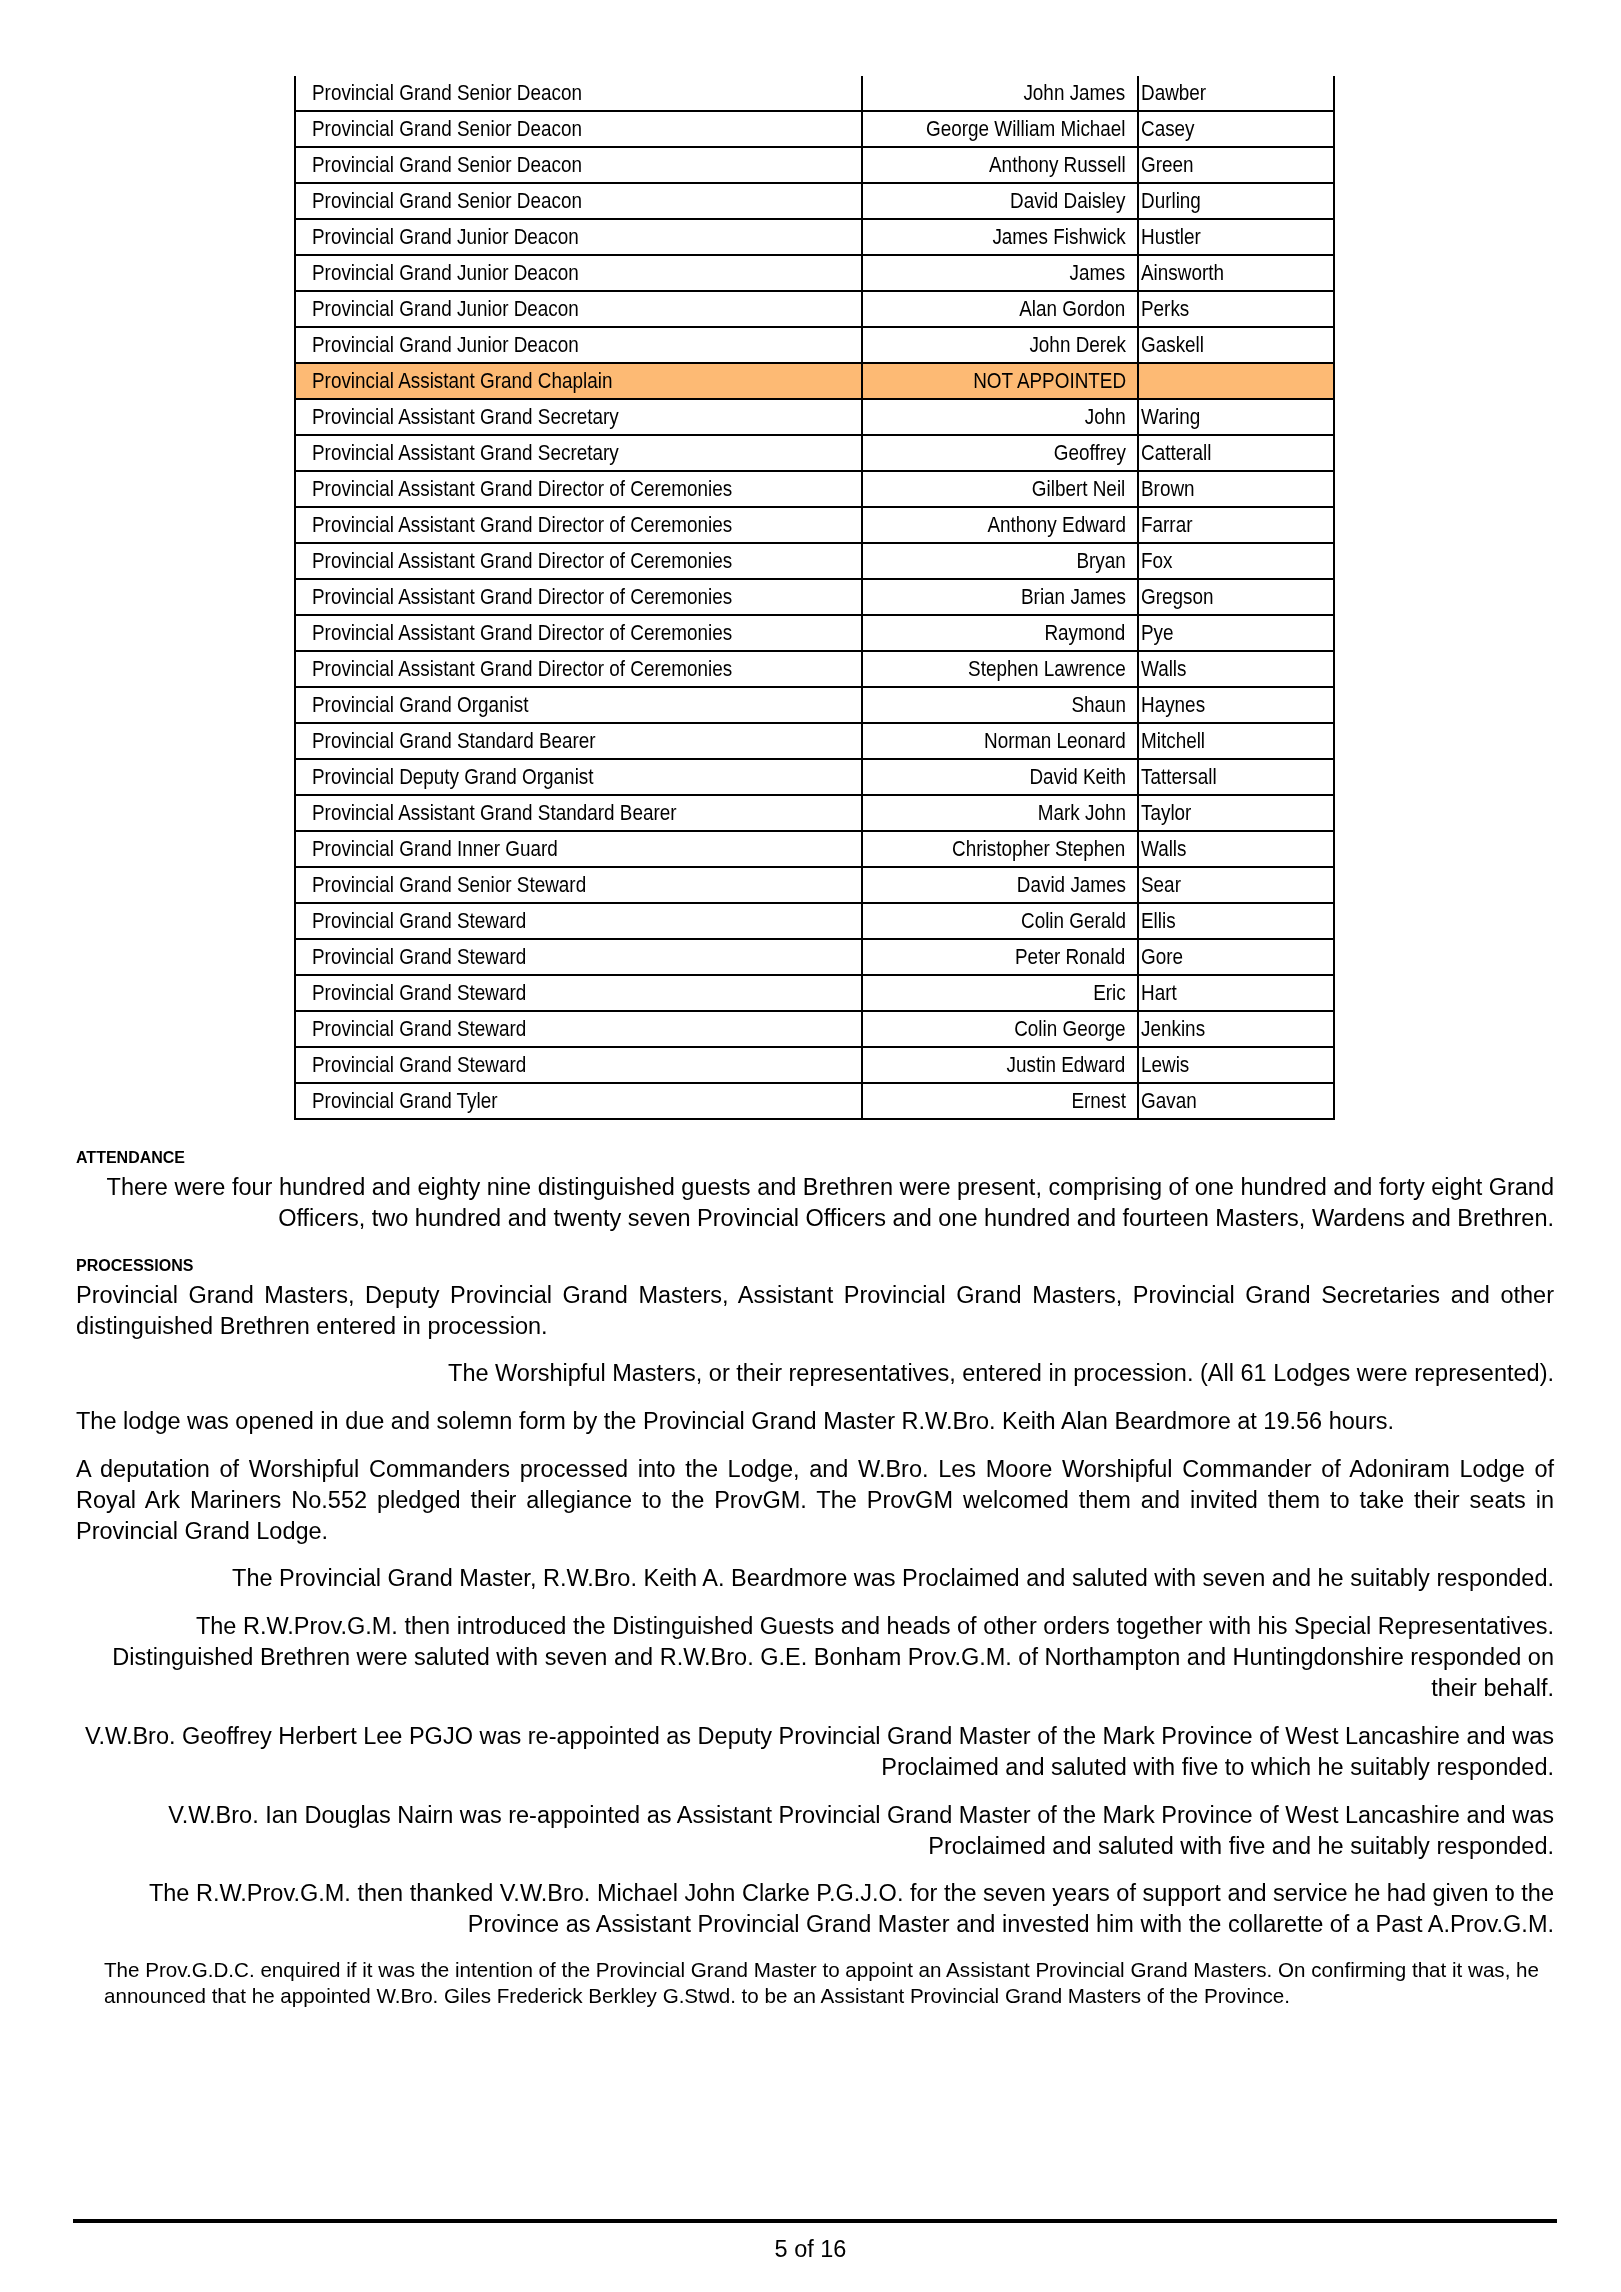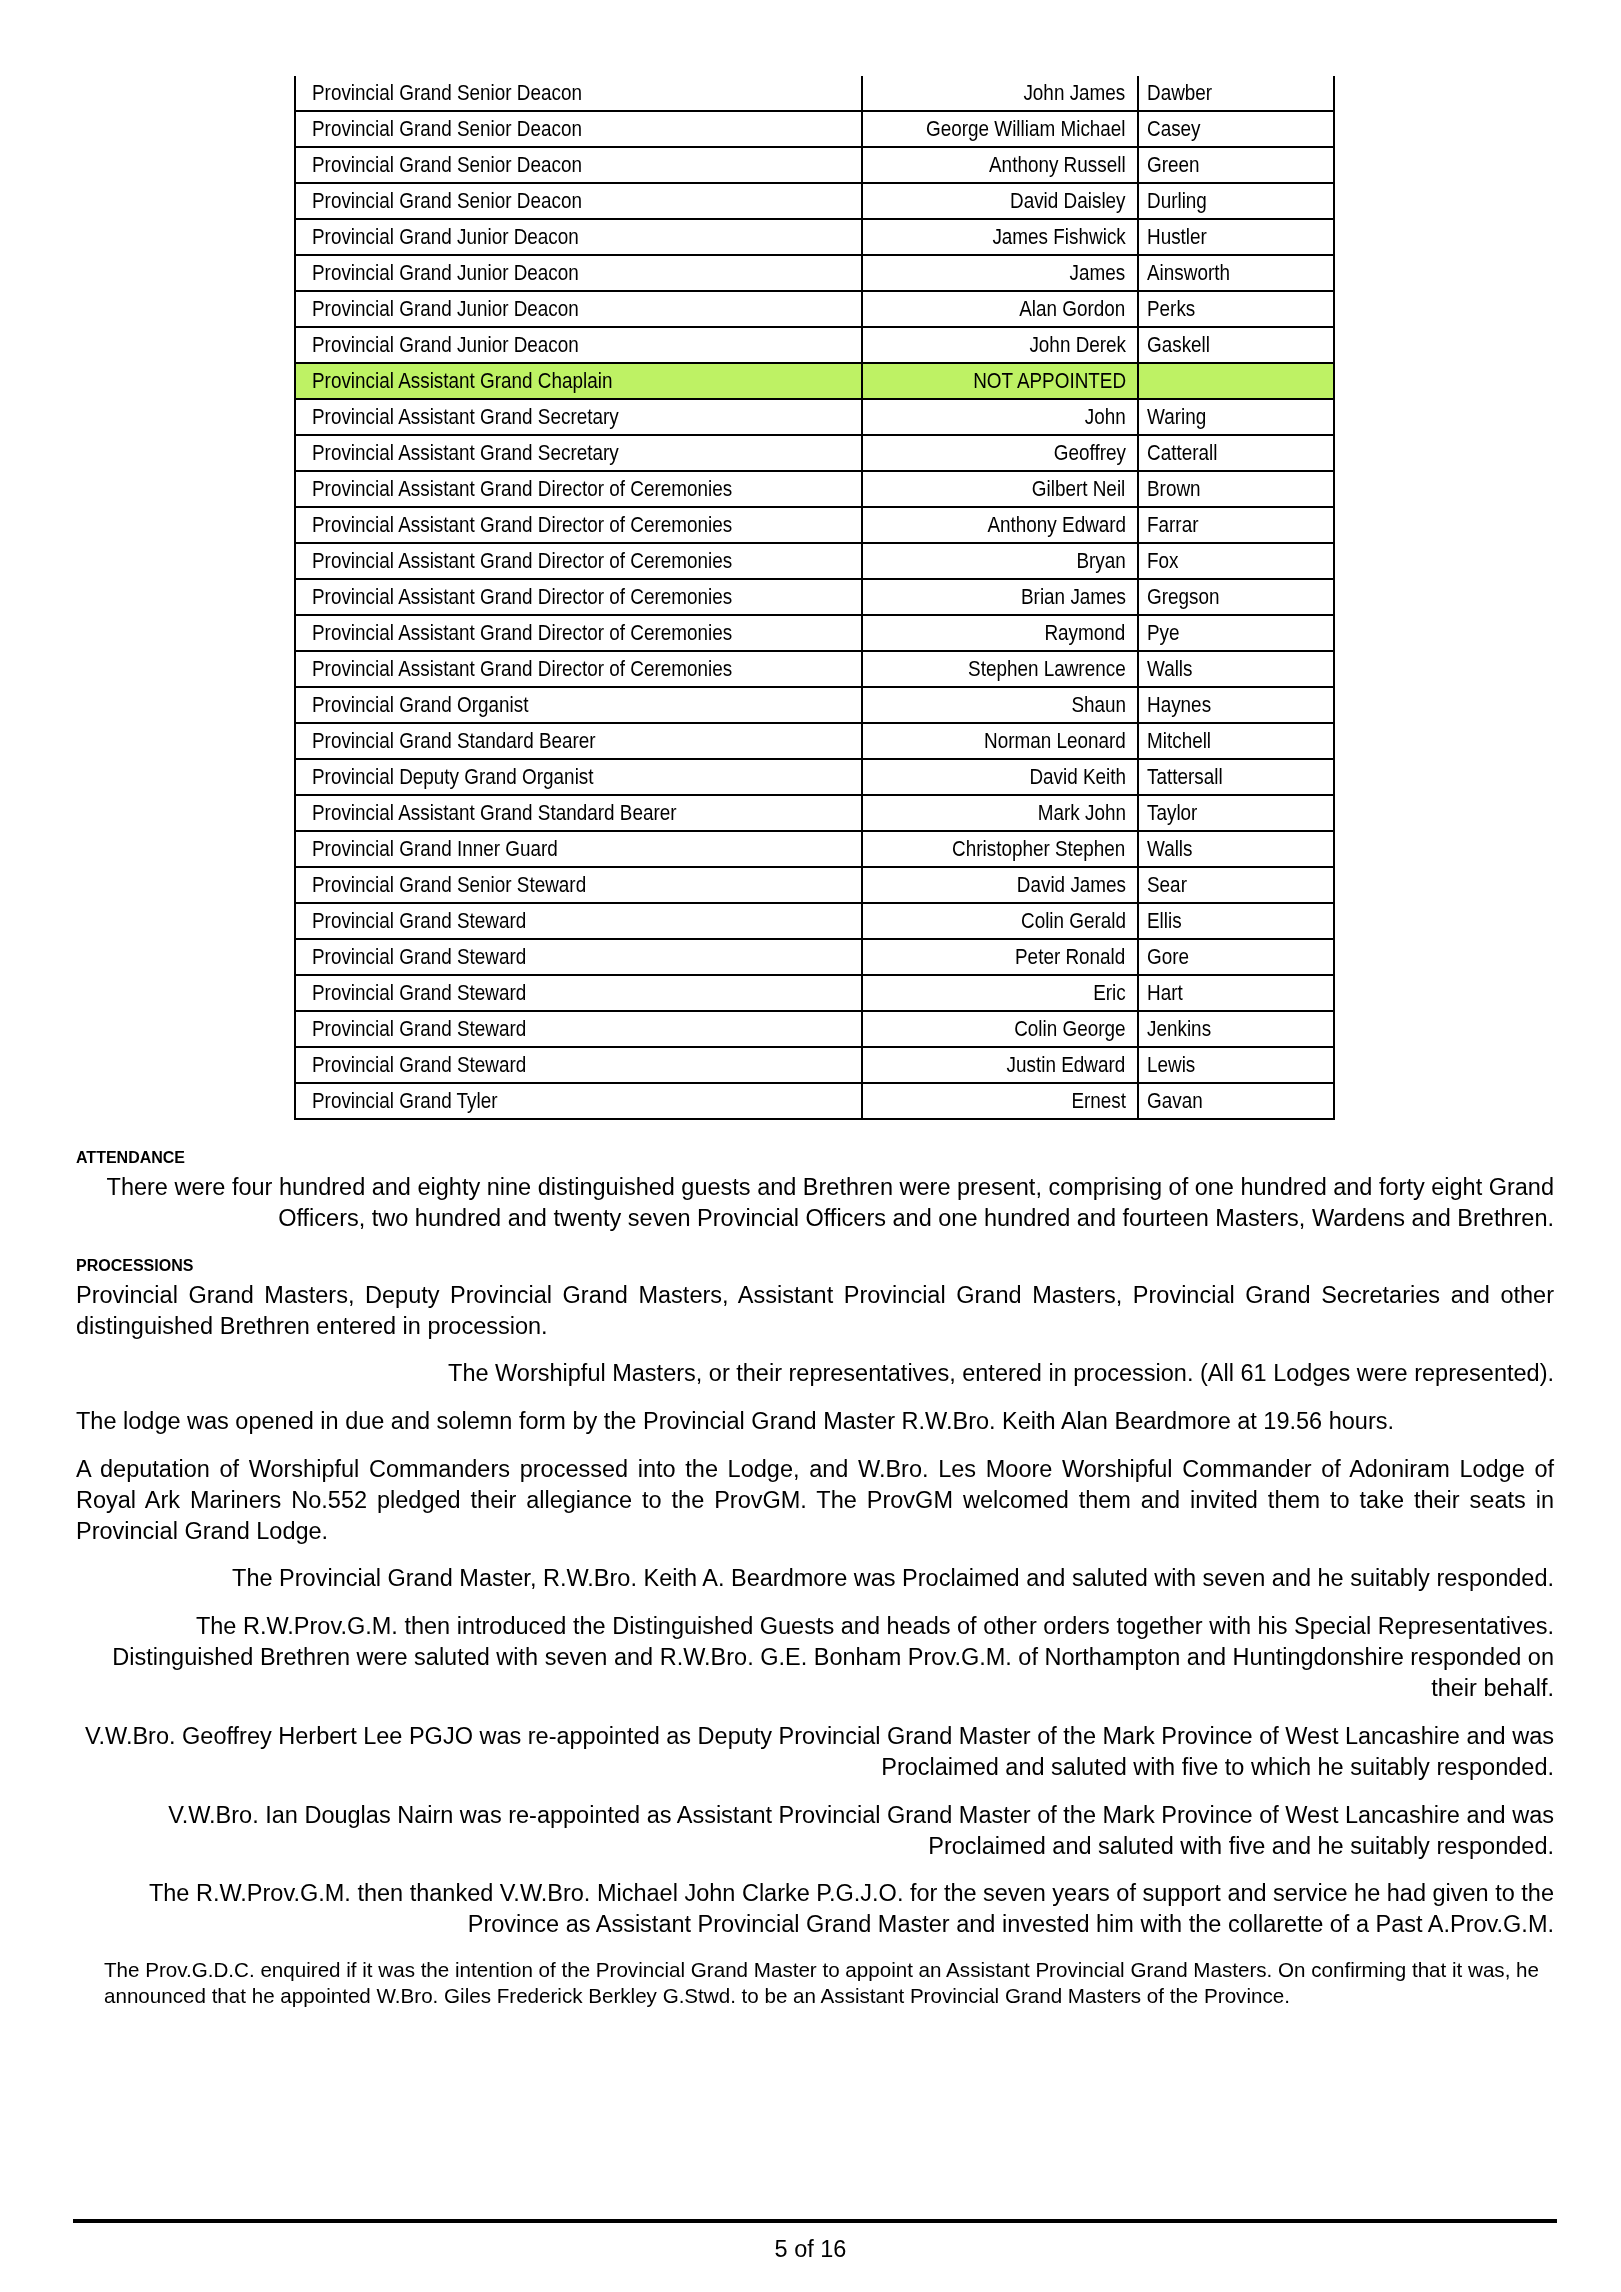--- a/index.html
+++ b/index.html
@@ -10,24 +10,24 @@
   
   .officers { position: absolute; left: 294px; top: 76px; width: 1041px;
               border-collapse: collapse; table-layout: fixed; }
   .officers td { height: 34px; padding: 0; border: 2px solid #000;
                  font-family: "Liberation Sans", sans-serif; font-size: 22.5px;
                  line-height: 34px; white-space: nowrap; overflow: hidden;
                  transform-origin: left center; }
   .officers tr:first-child td { border-top: none; }
   .officers td.office { width: 549px; padding-left: 15.7px; }
   .officers td.first { width: 263px; text-align: right; padding-right: 11.8px; }
-  .officers td.last { padding-left: 8px; }
+  .officers td.last { padding-left: 2px; }
   .officers .cond { display: inline-block; transform: scaleX(0.84); transform-origin: left center; }
   .officers td.first .cond { transform-origin: right center; }
-  .officers tr.vacant td { background: #bef264; }
+  .officers tr.vacant td { background: #fdba74; }
   .officers tr.vacant td.first { font-weight: normal; }
 
   
   .body-text { position: absolute; left: 76px; top: 1143px; width: 1478px;
                font-size: 23.5px; line-height: 31px; }
   .body-text h2 { margin: 0; font-size: 16px; font-weight: bold; line-height: 29px; }
   .body-text p { margin: 0 0 16.7px 0; text-align: justify; }
   .body-text p.nojust { text-align: right; }
   .body-text section { margin-bottom: 0; }
   .body-text section + section { margin-top: 0; }

